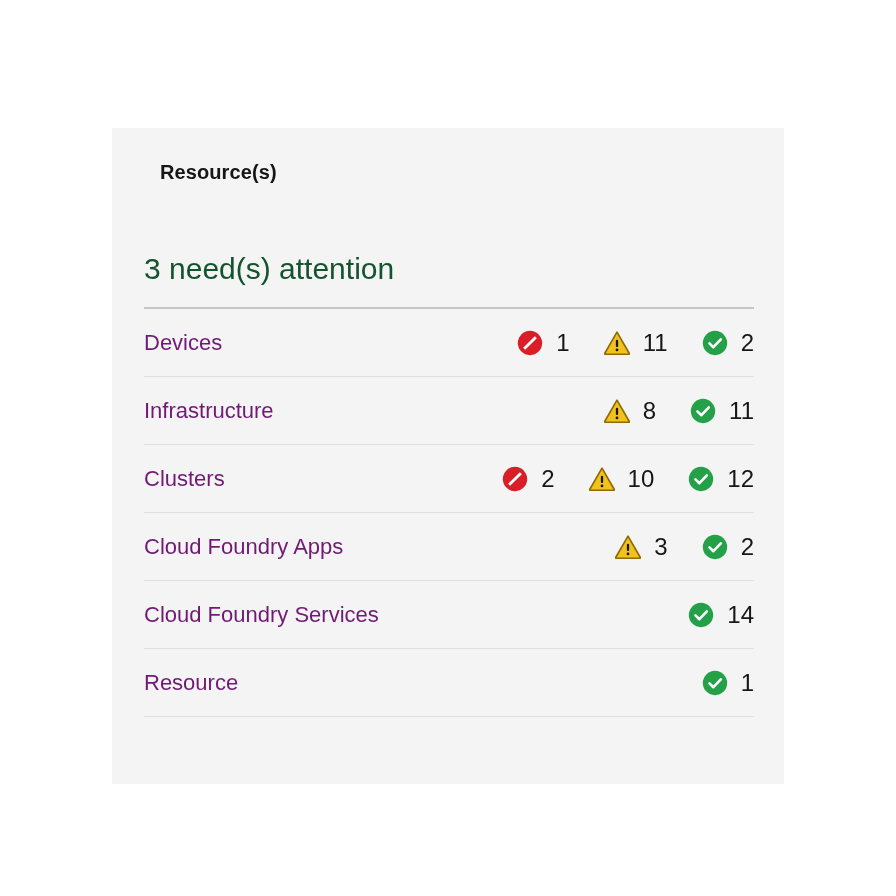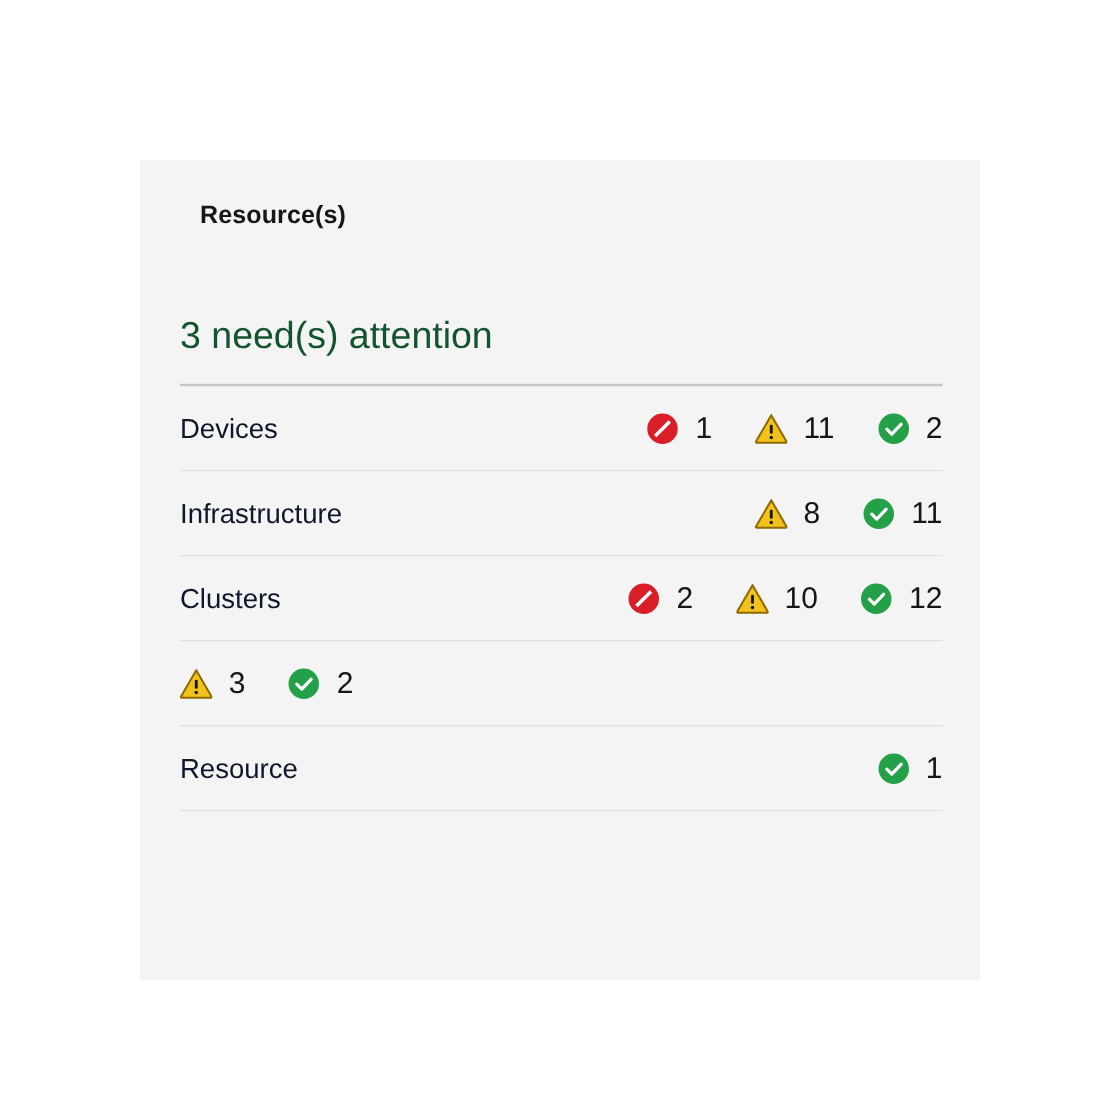--- a/index.html
+++ b/index.html
@@ -75,21 +75,21 @@
     display: flex;
     align-items: center;
     justify-content: space-between;
     border-bottom: 1px solid #e0e0e0;
     box-sizing: border-box;
   }
 
   .resource-link {
     font-size: 22px;
     font-weight: 400;
-    color: #0f172a;
+    color: #701a75;
     text-decoration: none;
     white-space: nowrap;
     line-height: 1;
     cursor: pointer;
   }
 
   .status-group {
     display: flex;
     align-items: center;
     justify-content: flex-end;
@@ -218,39 +218,54 @@
                   <svg viewBox="0 0 32 32" class="status-icon">
                     <circle cx="16" cy="16" r="15" fill="#24a148"></circle>
                     <path d="M9.2 16.4 L14 21.2 L23.2 11.6" fill="none" stroke="#ffffff" stroke-width="3.2" stroke-linecap="round" stroke-linejoin="round"></path>
                   </svg>
                 </span>
                 <span class="status-count">12</span>
               </div>
             </div>
           </div>
           <div class="resource-row">
+            <a class="resource-link">Cloud Foundry Apps</a>
             <div class="status-group">
               <div class="status-cell">
                 <span style="display: flex;">
                   <svg viewBox="0 0 32 32" class="status-icon">
                     <path d="M16 2.6 L31 28.6 Q31.6 29.8 30.2 29.8 L1.8 29.8 Q0.4 29.8 1 28.6 Z" fill="#f1c21b" stroke="#8e6a00" stroke-width="2" stroke-linejoin="round"></path>
                     <rect x="14.6" y="12" width="2.8" height="9" rx="1.2" fill="#161616"></rect>
                     <circle cx="16" cy="24.6" r="1.7" fill="#161616"></circle>
                   </svg>
                 </span>
                 <span class="status-count">3</span>
               </div>
               <div class="status-cell">
                 <span style="display: flex;">
                   <svg viewBox="0 0 32 32" class="status-icon">
                     <circle cx="16" cy="16" r="15" fill="#24a148"></circle>
                     <path d="M9.2 16.4 L14 21.2 L23.2 11.6" fill="none" stroke="#ffffff" stroke-width="3.2" stroke-linecap="round" stroke-linejoin="round"></path>
                   </svg>
                 </span>
                 <span class="status-count">2</span>
+              </div>
+            </div>
+          </div>
+          <div class="resource-row">
+            <a class="resource-link">Cloud Foundry Services</a>
+            <div class="status-group">
+              <div class="status-cell">
+                <span style="display: flex;">
+                  <svg viewBox="0 0 32 32" class="status-icon">
+                    <circle cx="16" cy="16" r="15" fill="#24a148"></circle>
+                    <path d="M9.2 16.4 L14 21.2 L23.2 11.6" fill="none" stroke="#ffffff" stroke-width="3.2" stroke-linecap="round" stroke-linejoin="round"></path>
+                  </svg>
+                </span>
+                <span class="status-count">14</span>
               </div>
             </div>
           </div>
           <div class="resource-row">
             <a class="resource-link">Resource</a>
             <div class="status-group">
               <div class="status-cell">
                 <span style="display: flex;">
                   <svg viewBox="0 0 32 32" class="status-icon">
                     <circle cx="16" cy="16" r="15" fill="#24a148"></circle>

